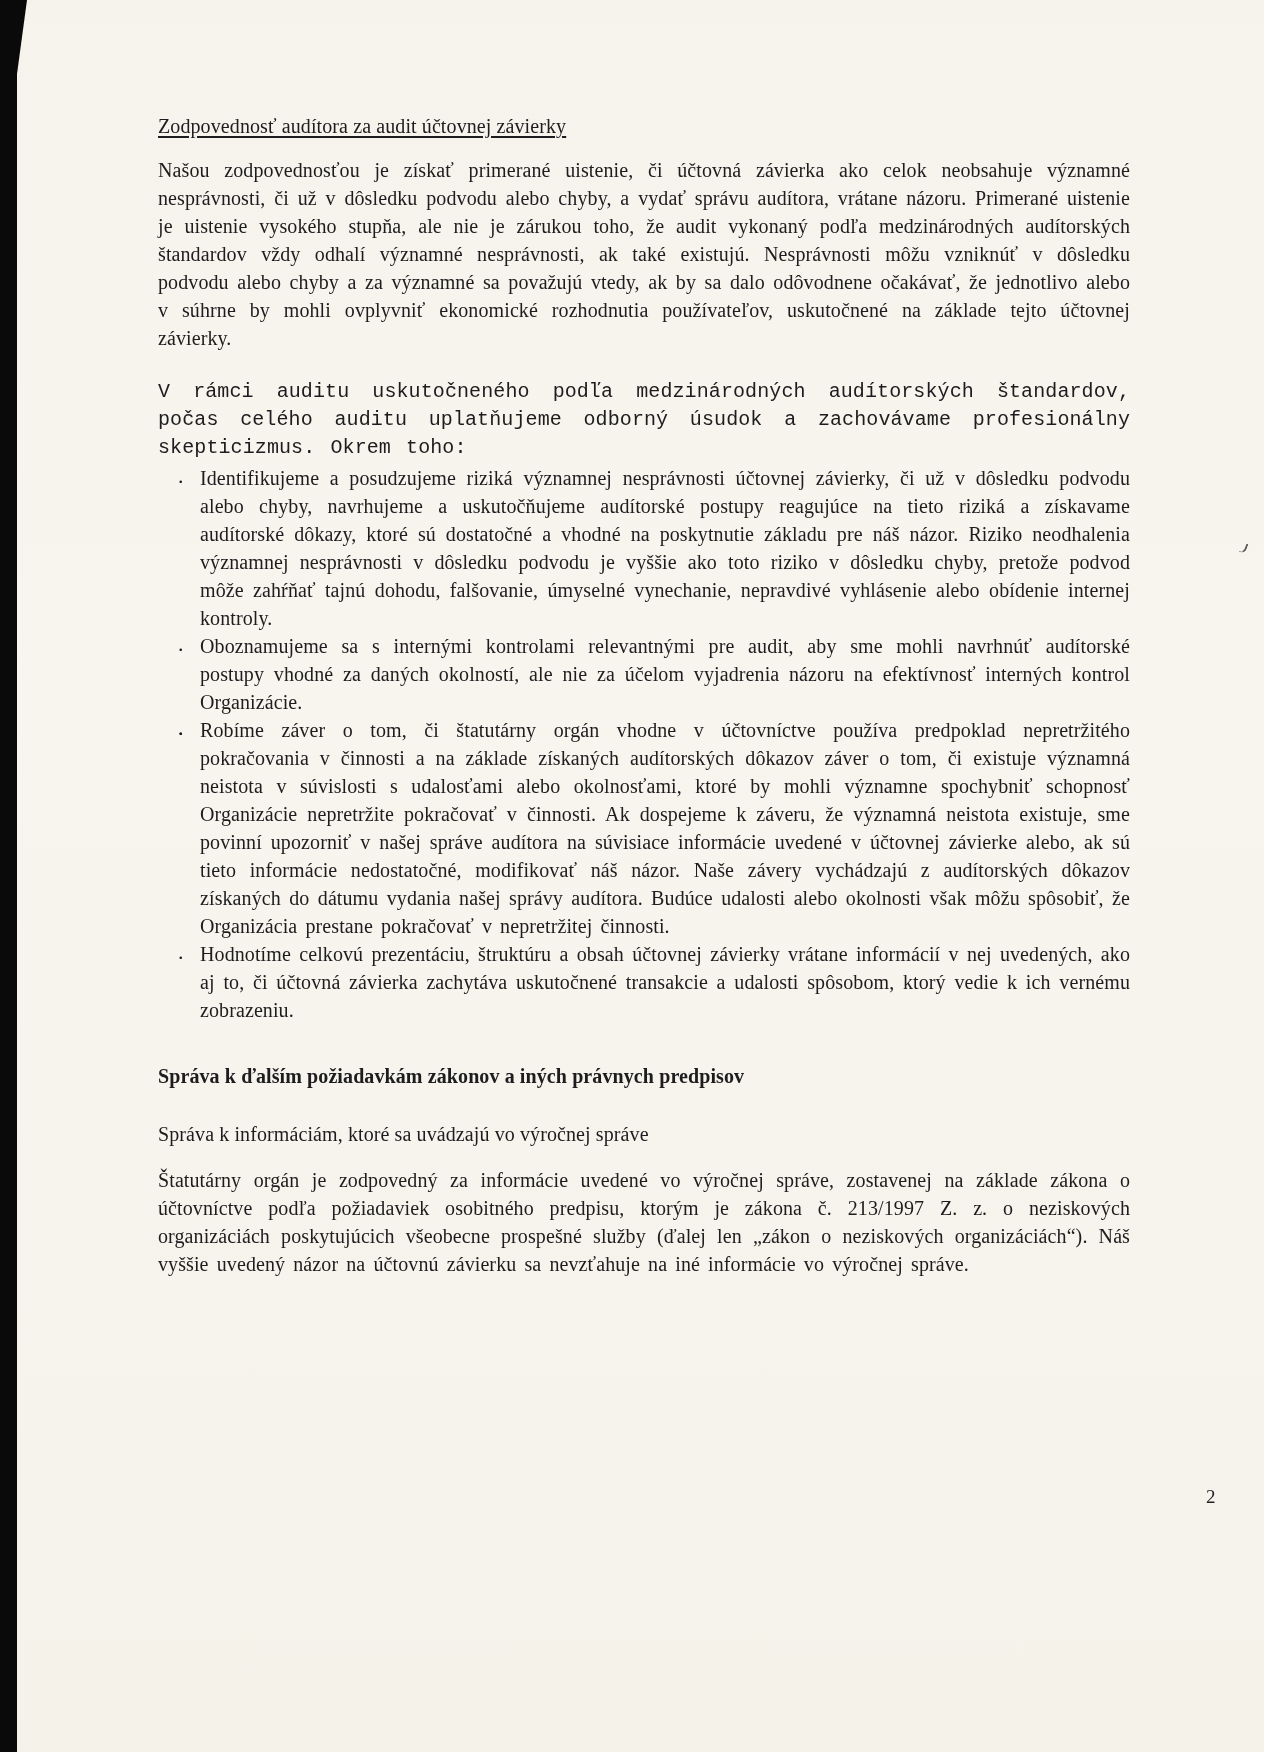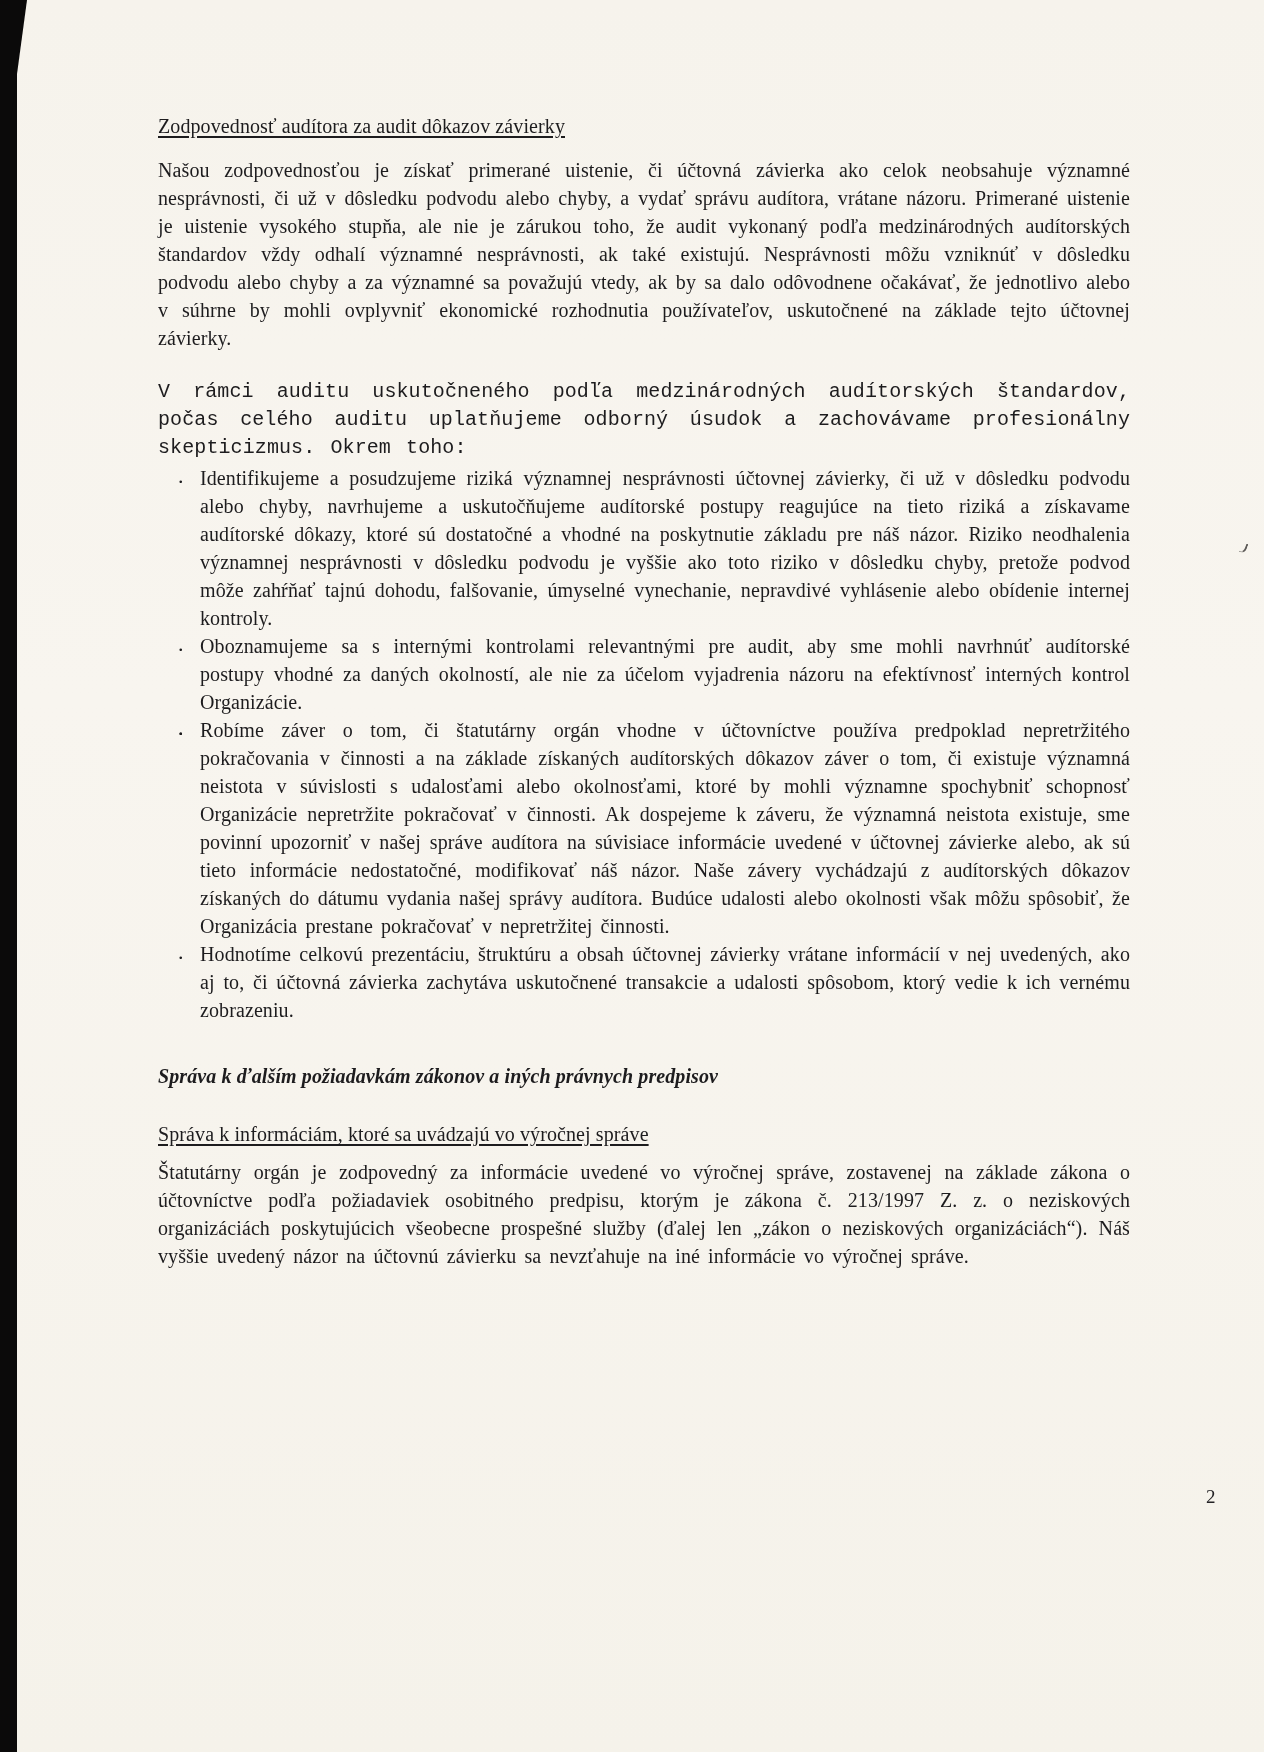--- a/index.html
+++ b/index.html
@@ -80,48 +80,46 @@
   ul.bullets .marker {
     position: absolute;
     left: 20px;
     top: -2px;
     font-size: 22px;
   }
   h3.h-bold {
     font-weight: 700;
     margin-top: 6px;
     margin-bottom: 30px;
-    font-style: italic;
   }
   h4.h-underline {
     font-weight: 400;
-    text-decoration: underline;
     text-underline-offset: 3px;
-    margin-bottom: 10px;
+    margin-bottom: 18px;
   }
   .page-number {
     position: absolute;
     left: 1206px;
     top: 1486px;
     font-size: 19px;
     color: #232225;
   }
 </style>
 </head>
 <body>
 
 <div class="page">
 
   <div class="scan-edge"></div>
   <div class="scan-edge-wedge"></div>
   <div class="scan-speck"></div>
 
   <div class="content">
 
-    <h2 class="h-underline">Zodpovednosť audítora za audit dôkazov závierky</h2>
+    <h2 class="h-underline">Zodpovednosť audítora za audit účtovnej závierky</h2>
 
     <p class="body-para">Našou zodpovednosťou je získať primerané uistenie, či účtovná závierka ako celok neobsahuje významné nesprávnosti, či už v dôsledku podvodu alebo chyby, a vydať správu audítora, vrátane názoru. Primerané uistenie je uistenie vysokého stupňa, ale nie je zárukou toho, že audit vykonaný podľa medzinárodných audítorských štandardov vždy odhalí významné nesprávnosti, ak také existujú. Nesprávnosti môžu vzniknúť v dôsledku podvodu alebo chyby a za významné sa považujú vtedy, ak by sa dalo odôvodnene očakávať, že jednotlivo alebo v súhrne by mohli ovplyvniť ekonomické rozhodnutia používateľov, uskutočnené na základe tejto účtovnej závierky.</p>
 
     <p class="body-para tight">V rámci auditu uskutočneného podľa medzinárodných audítorských štandardov, počas celého auditu uplatňujeme odborný úsudok a zachovávame profesionálny skepticizmus. Okrem toho:</p>
 
     <ul class="bullets">
       <li>
         <span class="marker">.</span>
         <span class="bullet-text">Identifikujeme a posudzujeme riziká významnej nesprávnosti účtovnej závierky, či už v dôsledku podvodu alebo chyby, navrhujeme a uskutočňujeme audítorské postupy reagujúce na tieto riziká a získavame audítorské dôkazy, ktoré sú dostatočné a vhodné na poskytnutie základu pre náš názor. Riziko neodhalenia významnej nesprávnosti v dôsledku podvodu je vyššie ako toto riziko v dôsledku chyby, pretože podvod môže zahŕňať tajnú dohodu, falšovanie, úmyselné vynechanie, nepravdivé vyhlásenie alebo obídenie internej kontroly.</span>
       </li>

